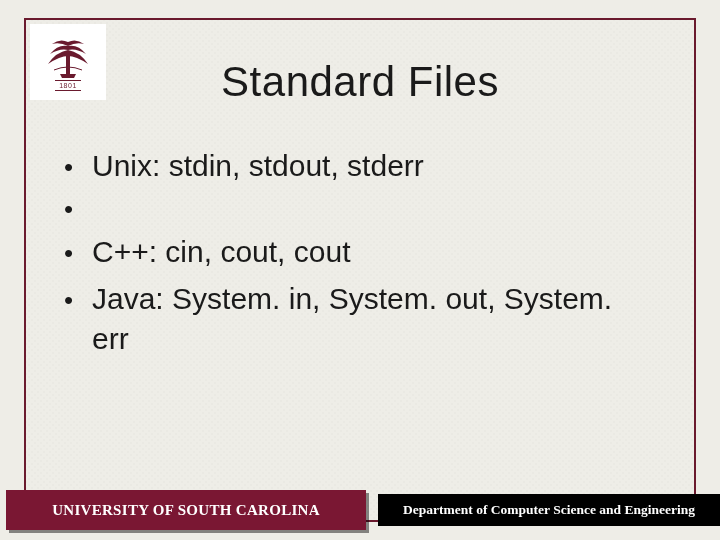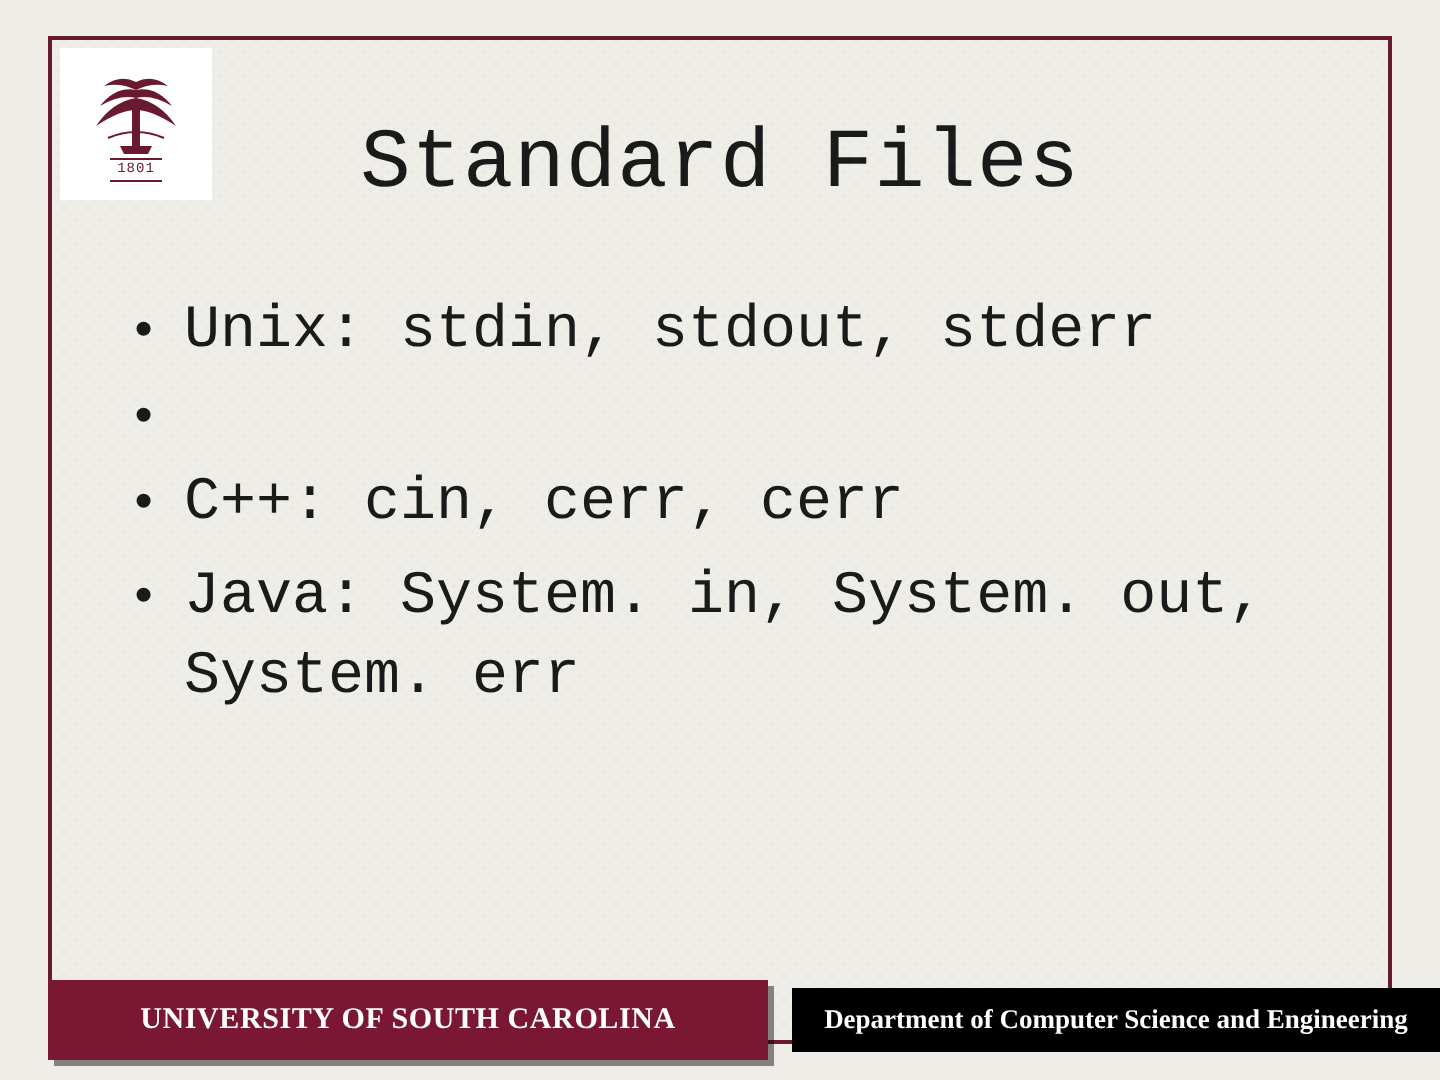--- a/index.html
+++ b/index.html
@@ -15,21 +15,20 @@
     top: 18px;
     width: 672px;
     height: 504px;
     border: 2px solid #6a1a2e;
     background: #eeede7;
     background-image:
       radial-gradient(rgba(0,0,0,0.015) 1px, transparent 1px),
       radial-gradient(rgba(0,0,0,0.015) 1px, transparent 1px);
     background-size: 6px 6px, 6px 6px;
     background-position: 0 0, 3px 3px;
-    font-family: Liberation Mono, monospace;
   }
   .logo {
     position: absolute;
     left: 4px;
     top: 4px;
     width: 76px;
     height: 76px;
     background: #ffffff;
     display: flex;
     flex-direction: column;
@@ -95,21 +94,21 @@
     display: flex;
   }
   .footer-left {
     width: 360px;
     height: 40px;
     background: #7a1733;
     box-shadow: 3px 3px 0 rgba(0,0,0,0.45);
     display: flex;
     align-items: center;
     justify-content: center;
-    margin-left: 24px;
+    margin-left: 6px;
     margin-top: -4px;
   }
   .footer-left-text {
     color: #ffffff;
     font-family: Georgia, 'Times New Roman', serif;
     font-size: 15px;
     font-weight: bold;
     letter-spacing: 0.3px;
   }
   .footer-right {
@@ -154,21 +153,21 @@
   <div class="content">
     <div class="bullet-row">
       <span class="bullet-dot">•</span>
       <span class="bullet-text">Unix: stdin, stdout, stderr</span>
     </div>
     <div class="bullet-row">
       <span class="bullet-dot">•</span>
     </div>
     <div class="bullet-row">
       <span class="bullet-dot">•</span>
-      <span class="bullet-text">C++: cin, cerr, cerr</span>
+      <span class="bullet-text">C++: cin, cout, cout</span>
     </div>
     <div class="bullet-row">
       <span class="bullet-dot">•</span>
       <span class="bullet-text">Java: System. in, System. out, System. err</span>
     </div>
   </div>
 
 </div>
 
 <div class="footer">

